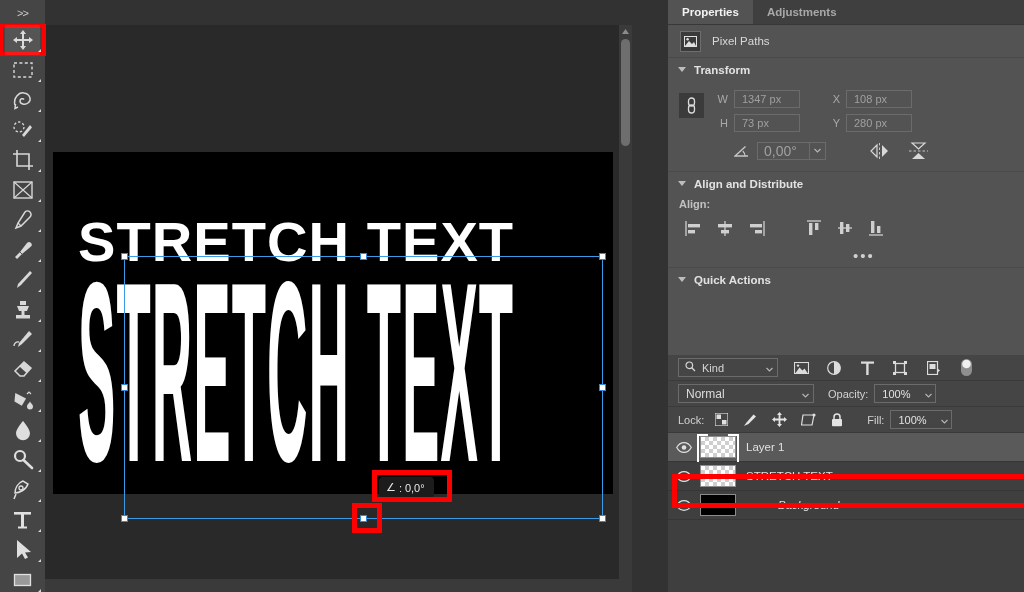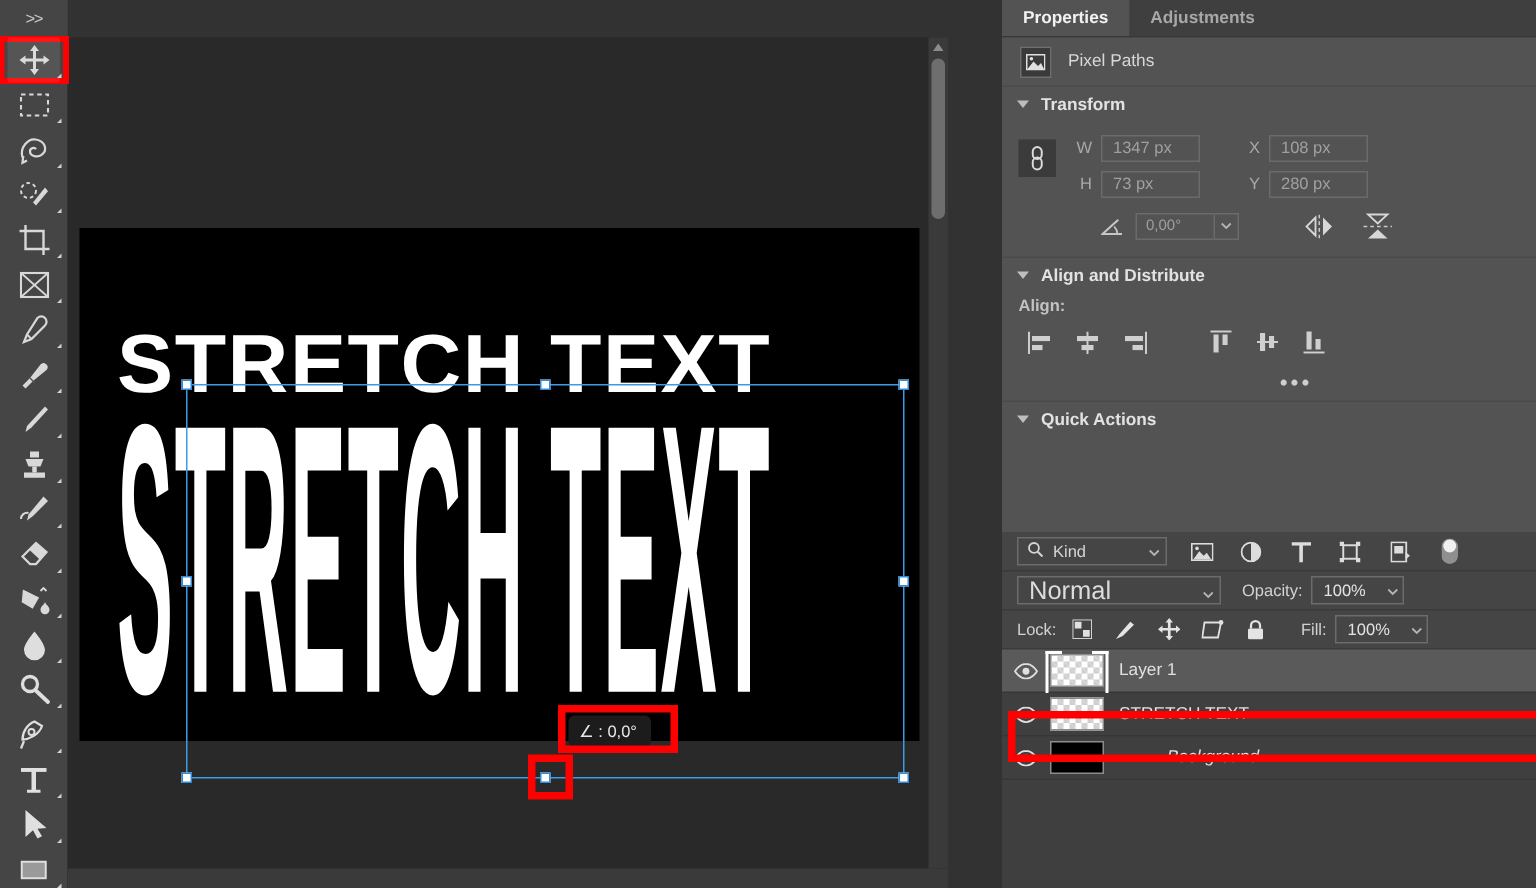--- a/index.html
+++ b/index.html
@@ -241,21 +241,21 @@
     background: #3b3b3b;
     display: flex; align-items: center; justify-content: center;
   }
   #angle-row {
     display: flex; align-items: center; gap: 0;
     height: 25px; padding-left: 66px; margin-top: 3px;
   }
   #angle-input {
     width: 52px; height: 18px;
     background: #535353; border: 1px solid #6b6b6b; border-right: none;
-    color: #a0a0a0; font-size: 10px;
+    color: #a0a0a0; font-size: 14px;
     display: flex; align-items: center; padding-left: 6px;
   }
   #angle-drop {
     width: 17px; height: 18px;
     background: #535353; border: 1px solid #6b6b6b;
     display: flex; align-items: center; justify-content: center;
   }
   .flip-group { display: flex; gap: 17px; margin-left: 42px; }
   .flip-btn { width: 22px; height: 20px; display: flex; align-items: center; justify-content: center; }
 
@@ -307,21 +307,21 @@
   }
   #kind-select .chev { margin-left: auto; }
   .filter-icons { display: flex; align-items: center; gap: 15px; margin-left: 14px; }
   .filter-ico { display: flex; align-items: center; justify-content: center; width: 18px; height: 18px; }
 
   #blend-select {
     display: flex; align-items: center;
     width: 136px; height: 19px;
     background: #454545; border: 1px solid #6b6b6b;
     padding: 0 4px 0 7px;
-    font-size: 17px; color: #dcdcdc;
+    font-size: 12px; color: #dcdcdc;
   }
   #blend-select .chev { margin-left: auto; }
   .op-label { font-size: 11px; color: #d2d2d2; margin-left: 14px; margin-right: 6px; }
   .num-field {
     display: flex; align-items: center;
     width: 62px; height: 19px;
     background: #454545; border: 1px solid #6b6b6b;
     padding: 0 3px 0 7px;
     font-size: 11px; color: #e2e2e2;
   }

